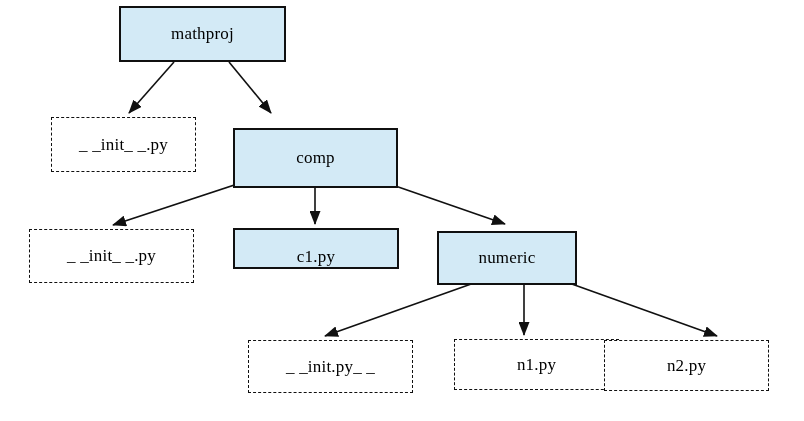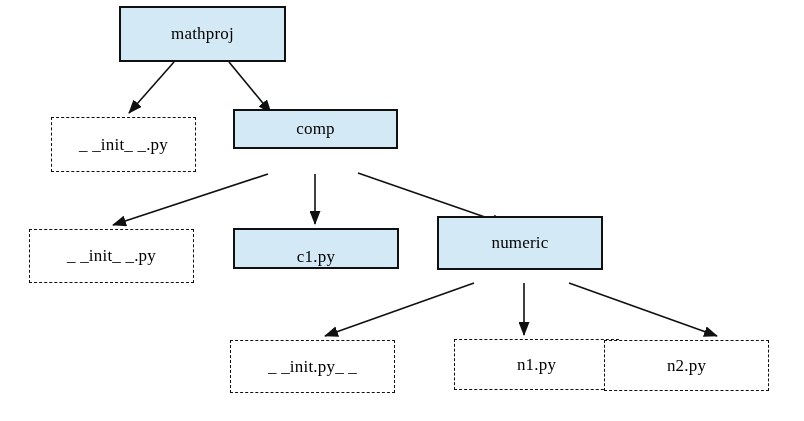--- a/index.html
+++ b/index.html
@@ -63,33 +63,33 @@
         <line x1="553" y1="283" x2="701" y2="336" stroke="#101010" stroke-width="1.6" marker-end="url(#arrowhead)"></line>
       </g>
   </svg>
   <div id="nodes-layer">
       <div class="node solid" style="left: 103px; top: 6px; width: 167px; height: 56px;">
         <span>mathproj</span>
       </div>
       <div class="node dashed" style="left: 35px; top: 117px; width: 145px; height: 55px;">
         <span>_ _init_ _.py</span>
       </div>
-      <div class="node solid" style="left: 217px; top: 109px; width: 165px; height: 40px;">
+      <div class="node solid" style="left: 217px; top: 128px; width: 165px; height: 60px;">
         <span>comp</span>
       </div>
       <div class="node dashed" style="left: 13px; top: 229px; width: 165px; height: 54px;">
         <span>_ _init_ _.py</span>
       </div>
       <div class="node solid" style="left: 217px; top: 228px; width: 166px; height: 41px; align-items: flex-end;">
         <span>c1.py</span>
       </div>
-      <div class="node solid" style="left: 421px; top: 216px; width: 166px; height: 54px;">
+      <div class="node solid" style="left: 421px; top: 231px; width: 140px; height: 54px;">
         <span>numeric</span>
       </div>
-      <div class="node dashed" style="left: 214px; top: 340px; width: 165px; height: 53px;">
+      <div class="node dashed" style="left: 232px; top: 340px; width: 165px; height: 53px;">
         <span>_ _init.py_ _</span>
       </div>
       <div class="node dashed" style="left: 438px; top: 339px; width: 165px; height: 51px;">
         <span>n1.py</span>
       </div>
       <div class="node dashed" style="left: 588px; top: 340px; width: 165px; height: 51px;">
         <span>n2.py</span>
       </div>
     </div>
 </div>

